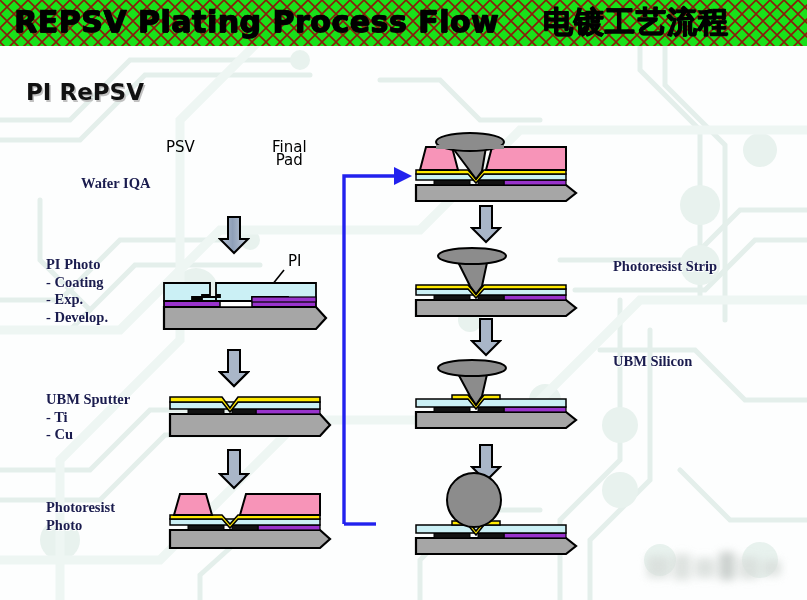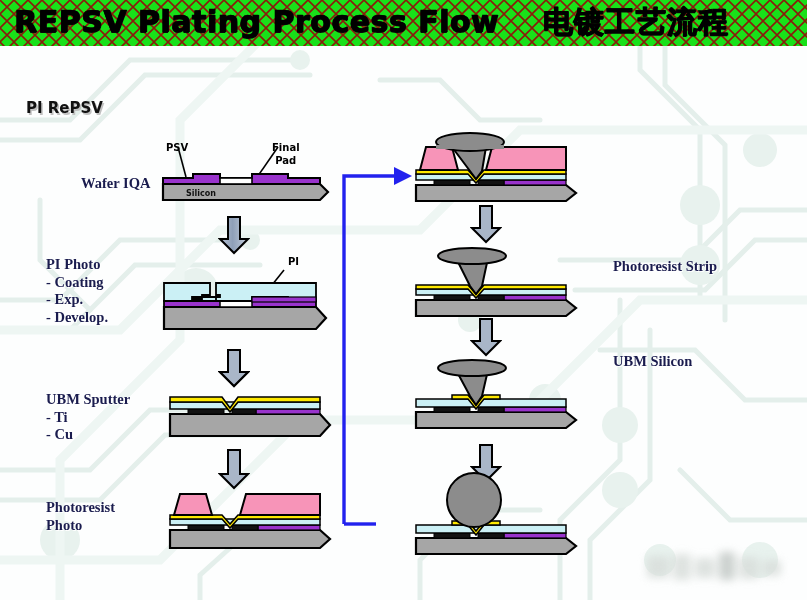--- a/index.html
+++ b/index.html
@@ -27,38 +27,38 @@
     font-family:"DejaVu Sans", sans-serif;
     font-weight:bold;font-size:30px;letter-spacing:0.5px;
     color:#000000;white-space:nowrap;
     -webkit-text-stroke:0.6px #000;
     text-shadow:1px 0 0 #0a0a0a, 0 1px 0 #0a0a0a;
   }
   #title-text .cn{font-family:"DejaVu Sans", sans-serif;letter-spacing:1px;}
 
   
   .hdr-repsv{
-    position:absolute;left:26px;top:99px;z-index:8;
+    position:absolute;left:26px;top:79px;z-index:8;
     font-family:"DejaVu Sans", sans-serif;
-    font-weight:bold;font-size:15px;color:#111;
+    font-weight:bold;font-size:23px;color:#111;
     text-shadow:1.5px 1.5px 0 rgba(190,190,190,.95);
     white-space:nowrap;
   }
   .steplabel{
     position:absolute;z-index:8;
     font-family:"Liberation Serif", serif;
     font-weight:bold;font-size:14.5px;line-height:17.5px;
     color:#1a1c4e;
     text-shadow:1px 1px 0 #ffffff, -0.5px -0.5px 0 rgba(255,255,255,.8);
     white-space:pre-line;
   }
   .callout{
     position:absolute;z-index:12;
     font-family:"DejaVu Sans", sans-serif;
-    font-weight:bold;font-size:10px;line-height:13px;
+    font-weight:normal;font-size:15px;line-height:13px;
     color:#000;white-space:pre-line;text-align:center;
   }
 
   
   .dia{position:absolute;z-index:10;}
   .dia svg{display:block;overflow:visible;}
 
   
   .arrow{position:absolute;z-index:9;}
   .arrow svg{display:block;}
@@ -157,35 +157,20 @@
   <div class="steplabel" style="left:46px;top:499px;">Photoresist
 Photo</div>
 
   <div class="steplabel" style="left:613px;top:258px;">Photoresist Strip</div>
   <div class="steplabel" style="left:613px;top:353px;">UBM Silicon</div>
 
   <div class="callout" style="left:166px;top:141px;">PSV</div>
   <div class="callout" style="left:272px;top:141px;">Final
 Pad</div>
 
-  <div class="dia" style="left:148px;top:155px;">
-    <svg width="190" height="55" viewBox="0 0 190 55" xmlns="http://www.w3.org/2000/svg">
-
-      <path d="M30 -8 L38 22" stroke="#000" stroke-width="1.6" fill="none"></path>
-      <path d="M130 -8 L105 28" stroke="#000" stroke-width="1.6" fill="none"></path>
-
-      <path d="M15 29 L172 29 L180 37 L172 45 L15 45 Z" fill="#a6a6a6" stroke="#000" stroke-width="2.2"></path>
-
-      <path d="M15 29 L15 23 L45 23 L45 19 L72 19 L72 23 L104 23 L104 19 L140 19 L140 23 L172 23 L172 29 Z" fill="#9933cc" stroke="#000" stroke-width="2"></path>
-
-      <rect x="72" y="23" width="32" height="6" fill="#ffffff" stroke="#000" stroke-width="1.6"></rect>
-
-      <text x="38" y="41" font-family="DejaVu Sans, sans-serif" font-size="8" font-weight="bold" fill="#111">Silicon</text>
-    </svg>
-  </div>
 
   <div class="arrow" style="left:218px;top:215px;">
     <svg width="32" height="40" viewBox="0 0 32 40" xmlns="http://www.w3.org/2000/svg">
       <defs>
         <linearGradient id="ag" x1="0" y1="0" x2="1" y2="0">
           <stop offset="0" stop-color="#b9c4d4"></stop>
             <stop offset="0.45" stop-color="#8e9fb8"></stop>
           <stop offset="1" stop-color="#c6d0dd"></stop>
         </linearGradient>
       </defs>

